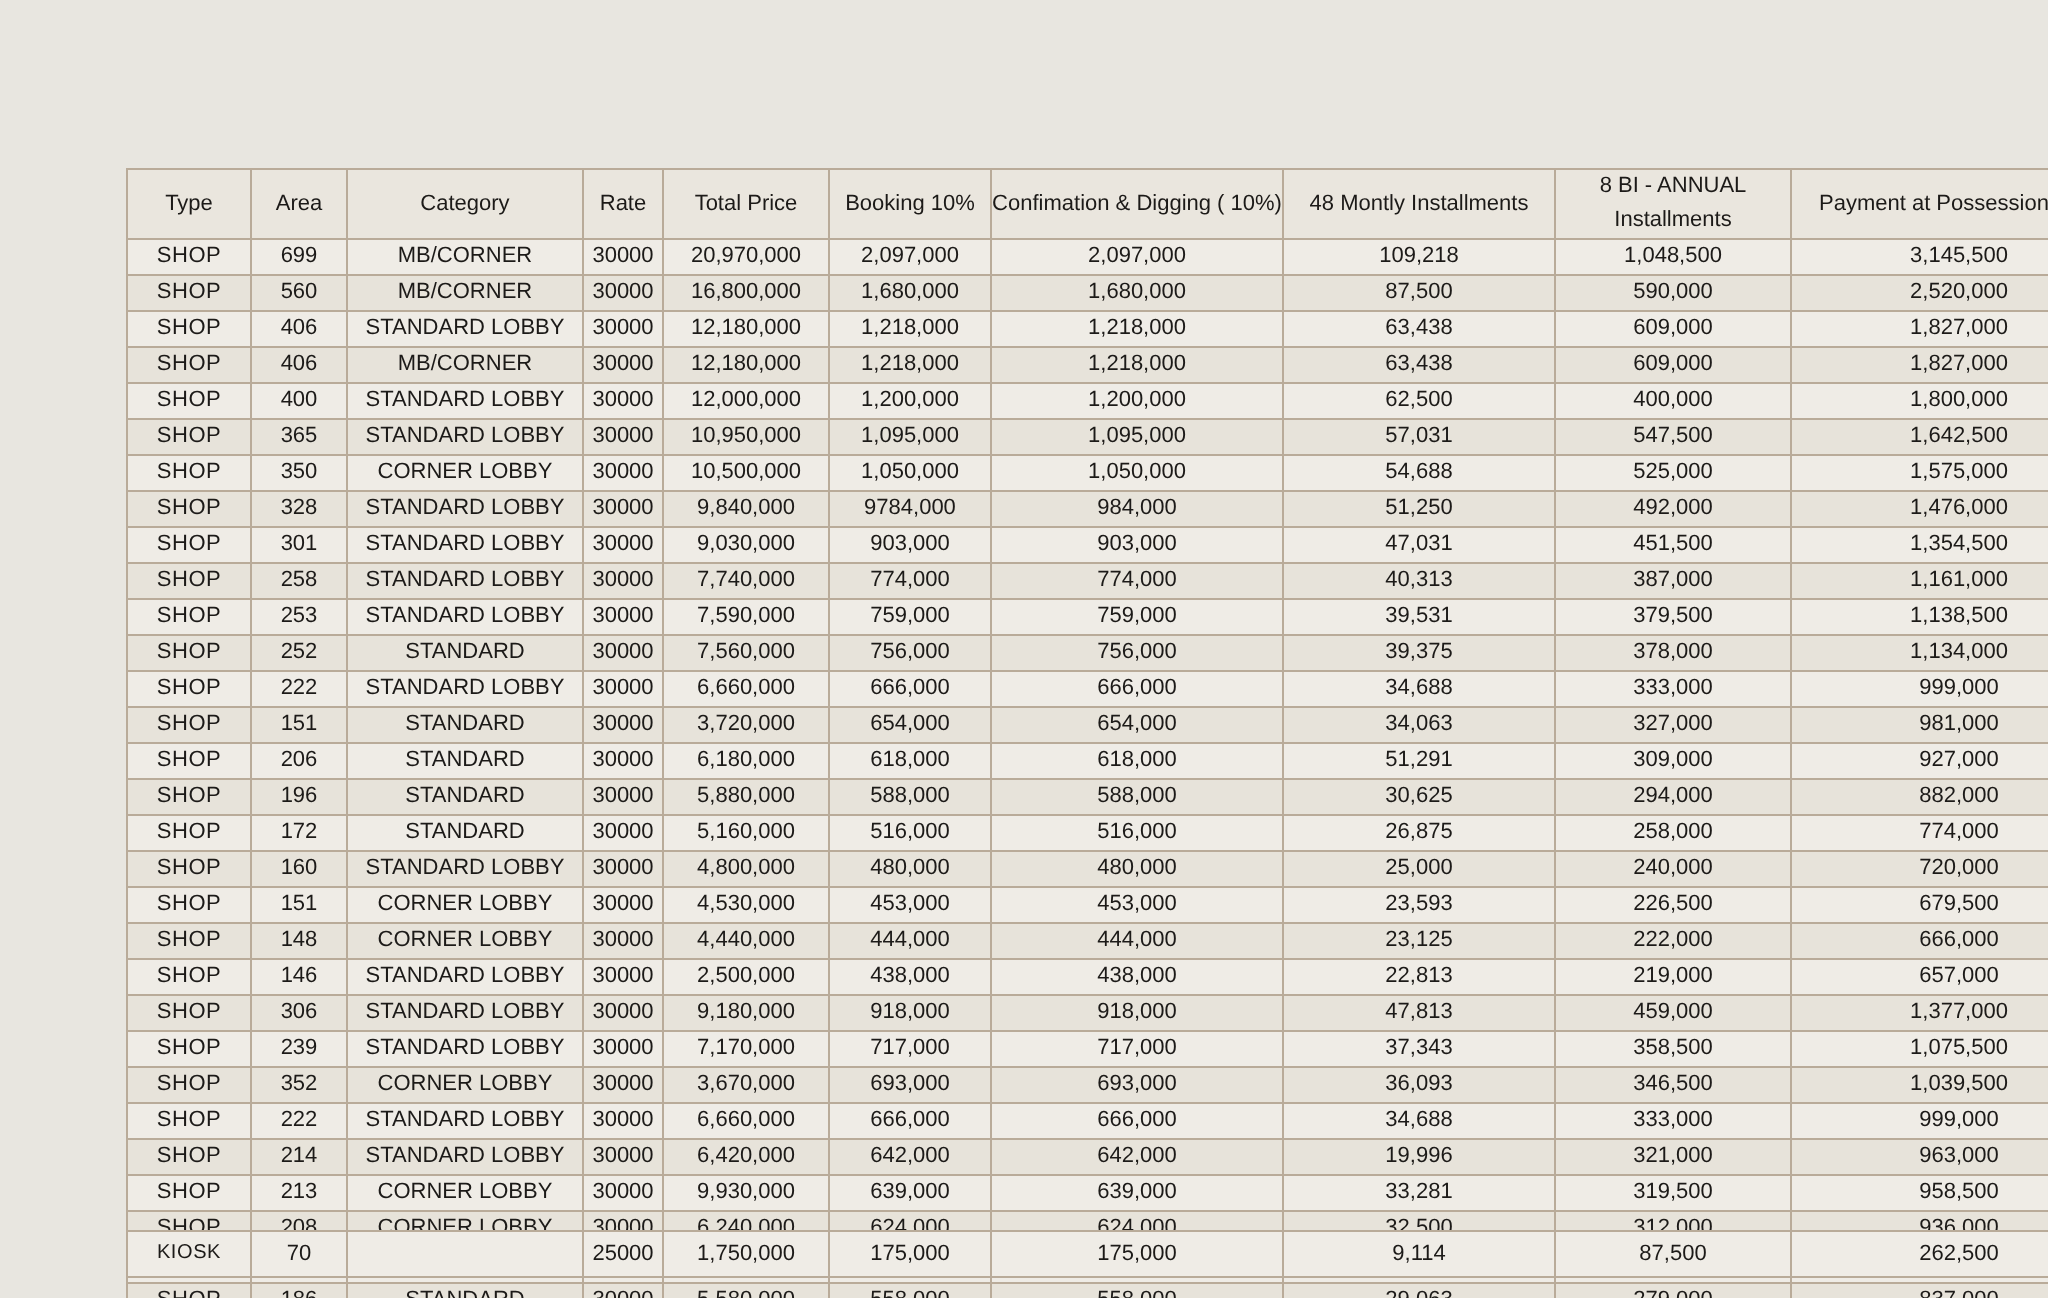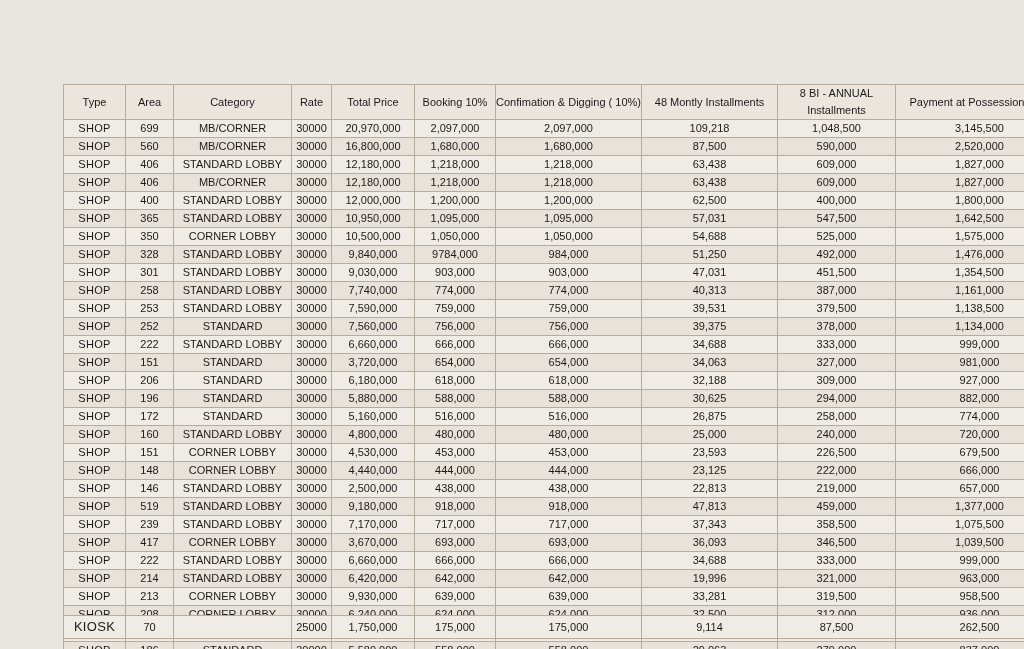--- a/index.html
+++ b/index.html
@@ -129,21 +129,21 @@
     padding: 0;
     font-size: 11px;
     color: #1c1a18;
     height: 22px;
     line-height: 22px;
     text-align: center;
     background: #efece6;
     overflow: hidden;
     white-space: nowrap;
   }
-  table.kiosk td.c-type { font-size: 13px; letter-spacing: 0.3px; }
+  table.kiosk td.c-type { font-size: 10px; letter-spacing: 0.3px; }
 </style>
 </head>
 <body>
 
 <div class="page">
 
 
   <div class="table-wrap">
     <table class="grid">
       <colgroup>
@@ -345,21 +345,21 @@
             <td class="c-num">981,000</td>
           </tr>
           <tr class="r-odd">
             <td class="c-type">SHOP</td>
             <td class="c-num">206</td>
             <td class="c-cat">STANDARD</td>
             <td class="c-rate">30000</td>
             <td class="c-num">6,180,000</td>
             <td class="c-num">618,000</td>
             <td class="c-num">618,000</td>
-            <td class="c-num">32,188</td>
+            <td class="c-num">51,291</td>
             <td class="c-num">309,000</td>
             <td class="c-num">927,000</td>
           </tr>
           <tr class="r-even">
             <td class="c-type">SHOP</td>
             <td class="c-num">196</td>
             <td class="c-cat">STANDARD</td>
             <td class="c-rate">30000</td>
             <td class="c-num">5,880,000</td>
             <td class="c-num">588,000</td>
@@ -423,21 +423,21 @@
             <td class="c-rate">30000</td>
             <td class="c-num">2,500,000</td>
             <td class="c-num">438,000</td>
             <td class="c-num">438,000</td>
             <td class="c-num">22,813</td>
             <td class="c-num">219,000</td>
             <td class="c-num">657,000</td>
           </tr>
           <tr class="r-even">
             <td class="c-type">SHOP</td>
-            <td class="c-num">519</td>
+            <td class="c-num">306</td>
             <td class="c-cat">STANDARD LOBBY</td>
             <td class="c-rate">30000</td>
             <td class="c-num">9,180,000</td>
             <td class="c-num">918,000</td>
             <td class="c-num">918,000</td>
             <td class="c-num">47,813</td>
             <td class="c-num">459,000</td>
             <td class="c-num">1,377,000</td>
           </tr>
           <tr class="r-odd">
@@ -447,21 +447,21 @@
             <td class="c-rate">30000</td>
             <td class="c-num">7,170,000</td>
             <td class="c-num">717,000</td>
             <td class="c-num">717,000</td>
             <td class="c-num">37,343</td>
             <td class="c-num">358,500</td>
             <td class="c-num">1,075,500</td>
           </tr>
           <tr class="r-even">
             <td class="c-type">SHOP</td>
-            <td class="c-num">417</td>
+            <td class="c-num">352</td>
             <td class="c-cat">CORNER LOBBY</td>
             <td class="c-rate">30000</td>
             <td class="c-num">3,670,000</td>
             <td class="c-num">693,000</td>
             <td class="c-num">693,000</td>
             <td class="c-num">36,093</td>
             <td class="c-num">346,500</td>
             <td class="c-num">1,039,500</td>
           </tr>
           <tr class="r-odd">

